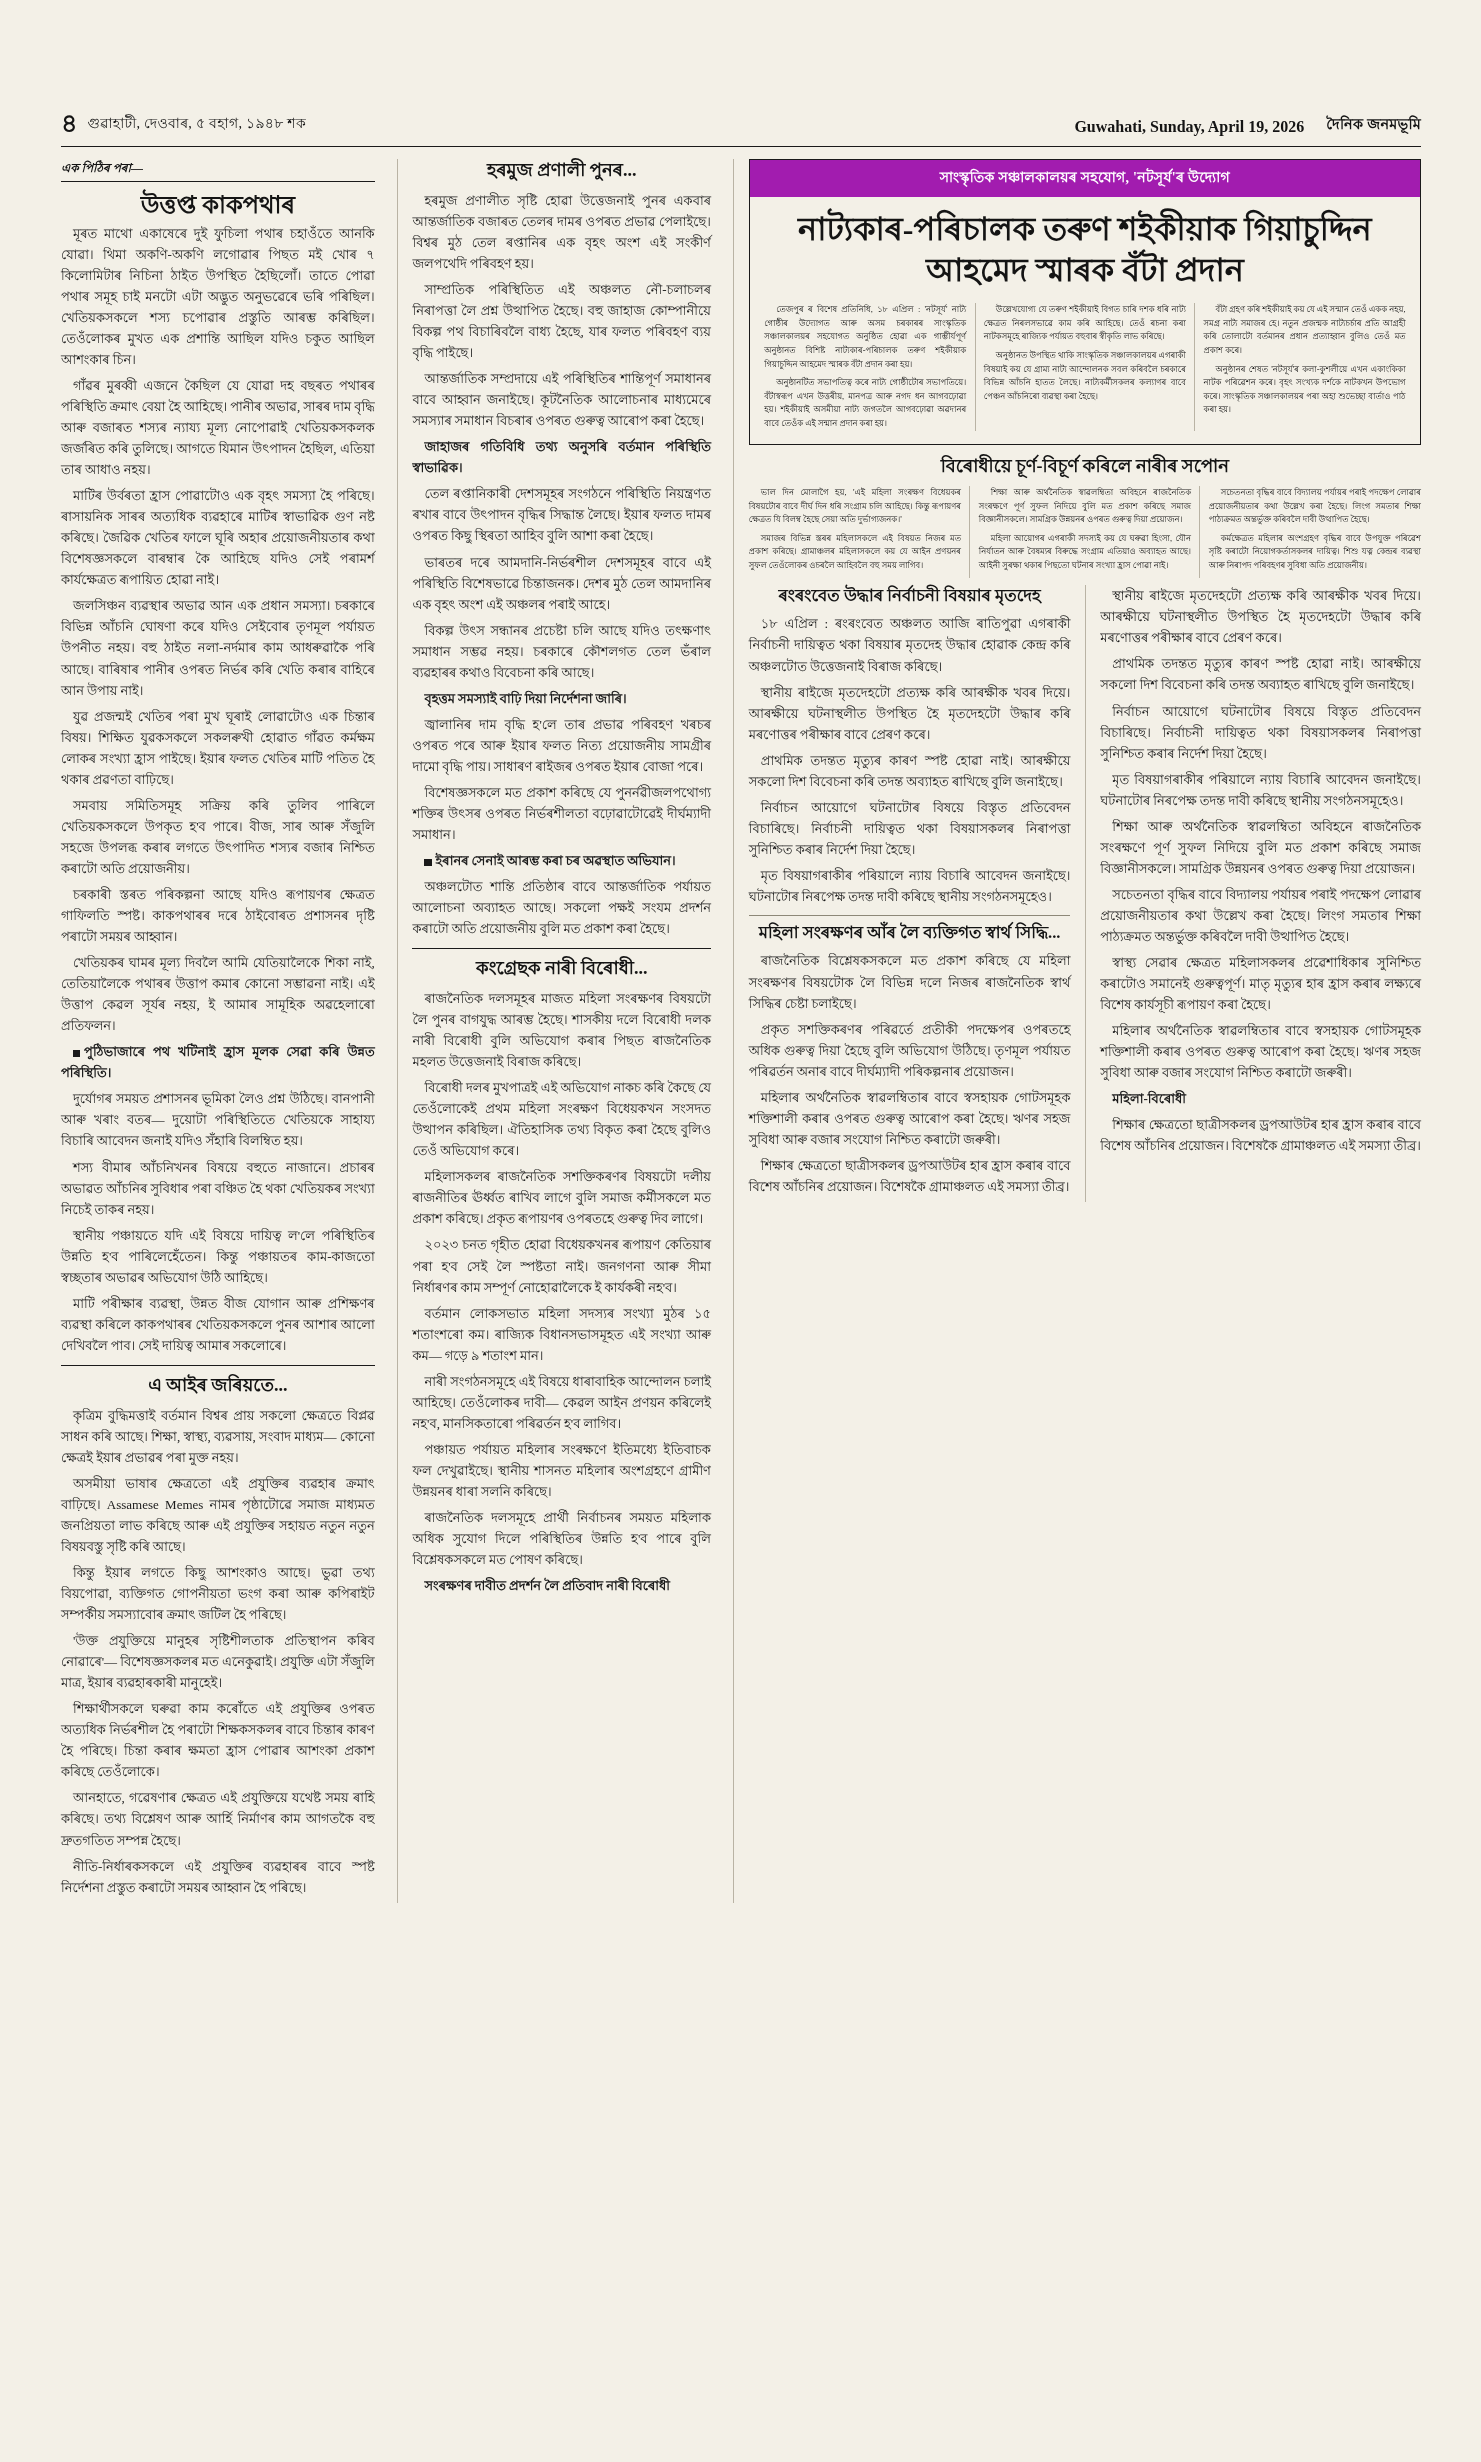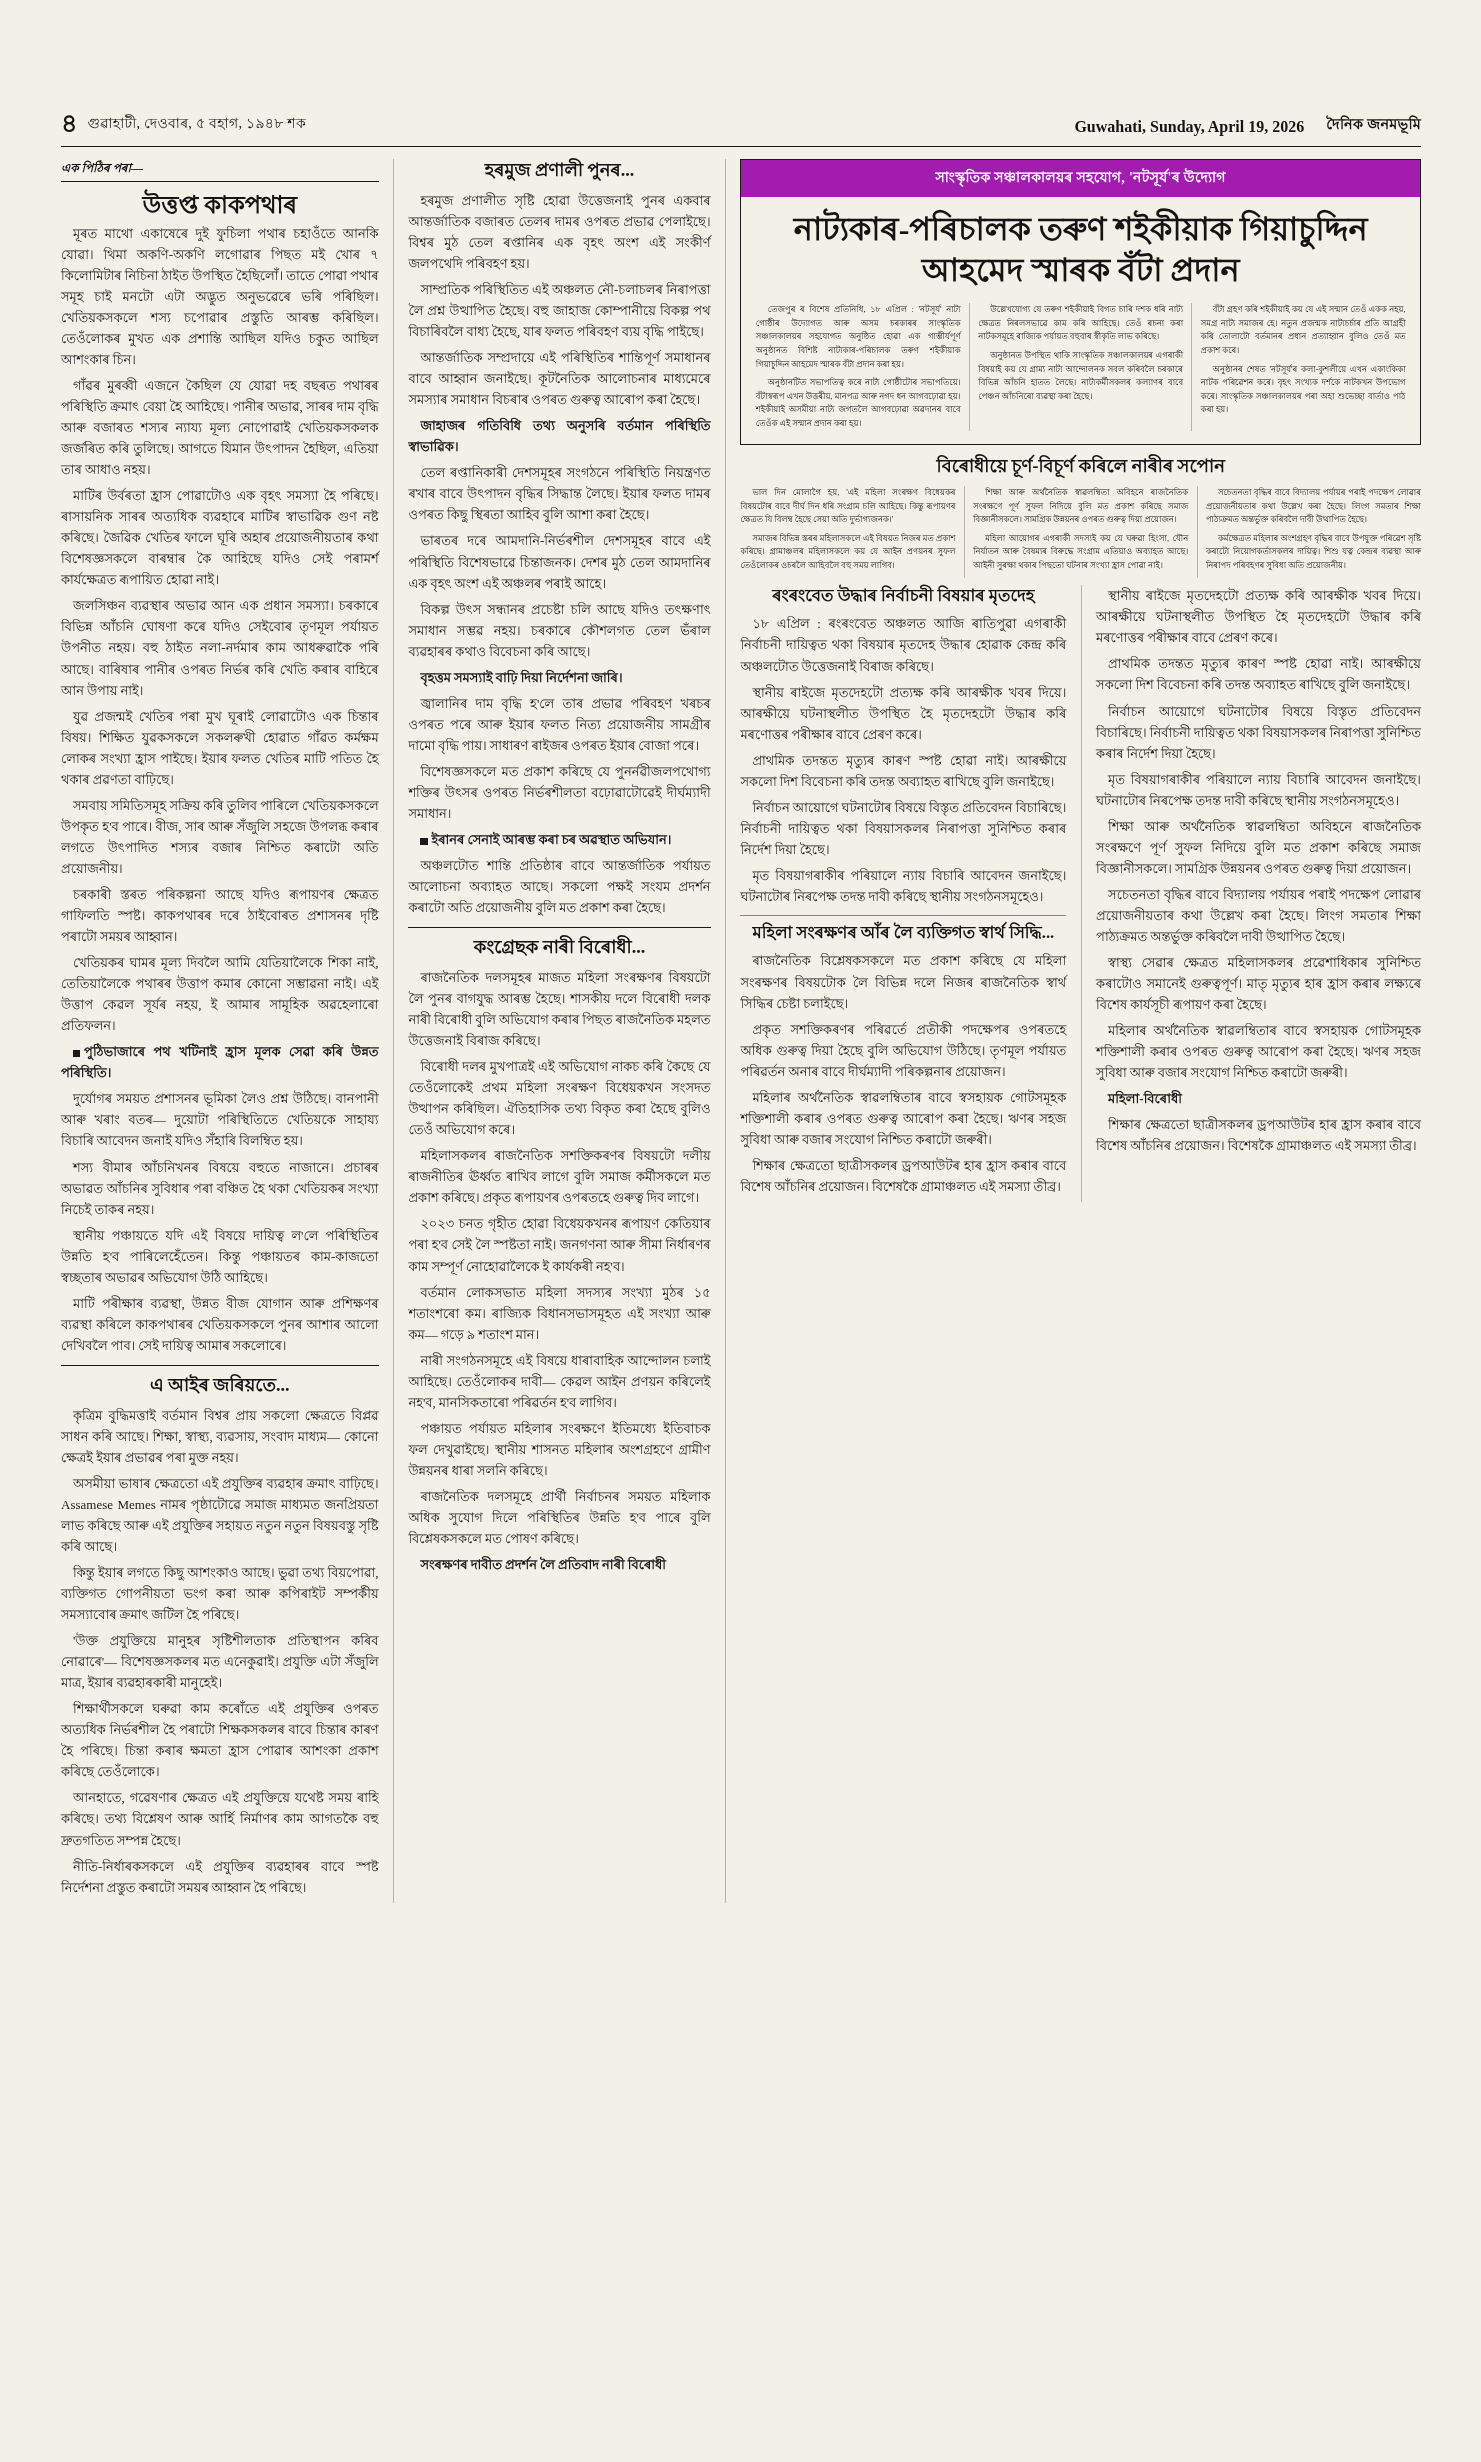--- a/index.html
+++ b/index.html
@@ -53,21 +53,21 @@
     letter-spacing: 0.3px;
   }
   .rule-top {
     margin: 7.7px 61px 0 61px;
     border-top: 1.7px solid #1a1a1a;
   }
   
   .columns {
     display: flex;
     padding: 12px 61px 0 61px;
-    gap: 0;
+    gap: 8px;
   }
   .col { position: relative; }
   .col-1 { width: 332px; padding-right: 14.4px; }
   .col-2 { width: 332px; padding: 0 14.4px; border-left: 0.6px solid #b9b3a4; }
   .col-rest { width: 696px; padding-left: 14.4px; border-left: 0.6px solid #b9b3a4; }
 
   
   .body-text {
     font-size: 13px;
     line-height: 1.62;

